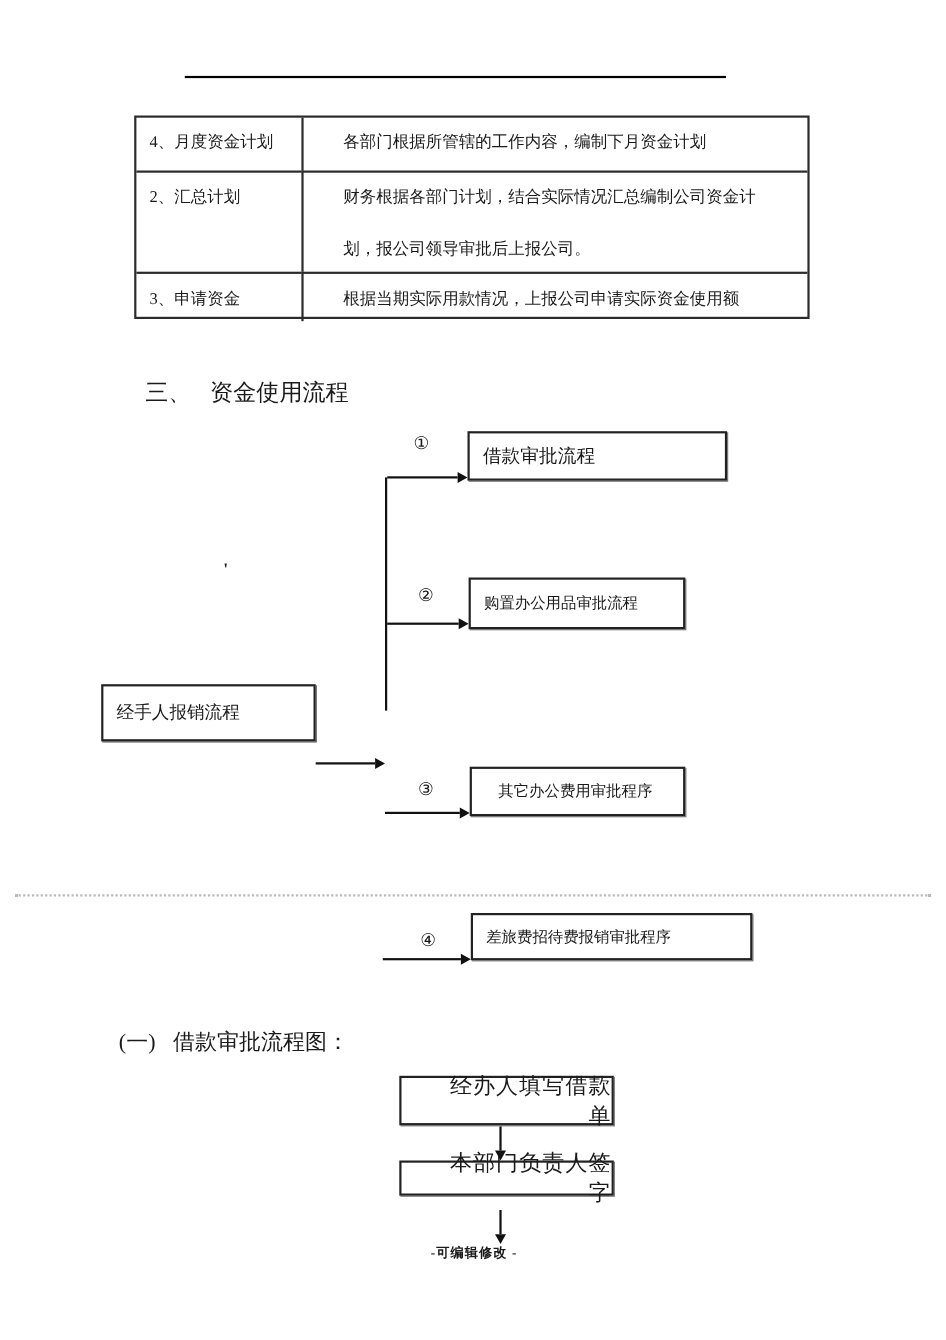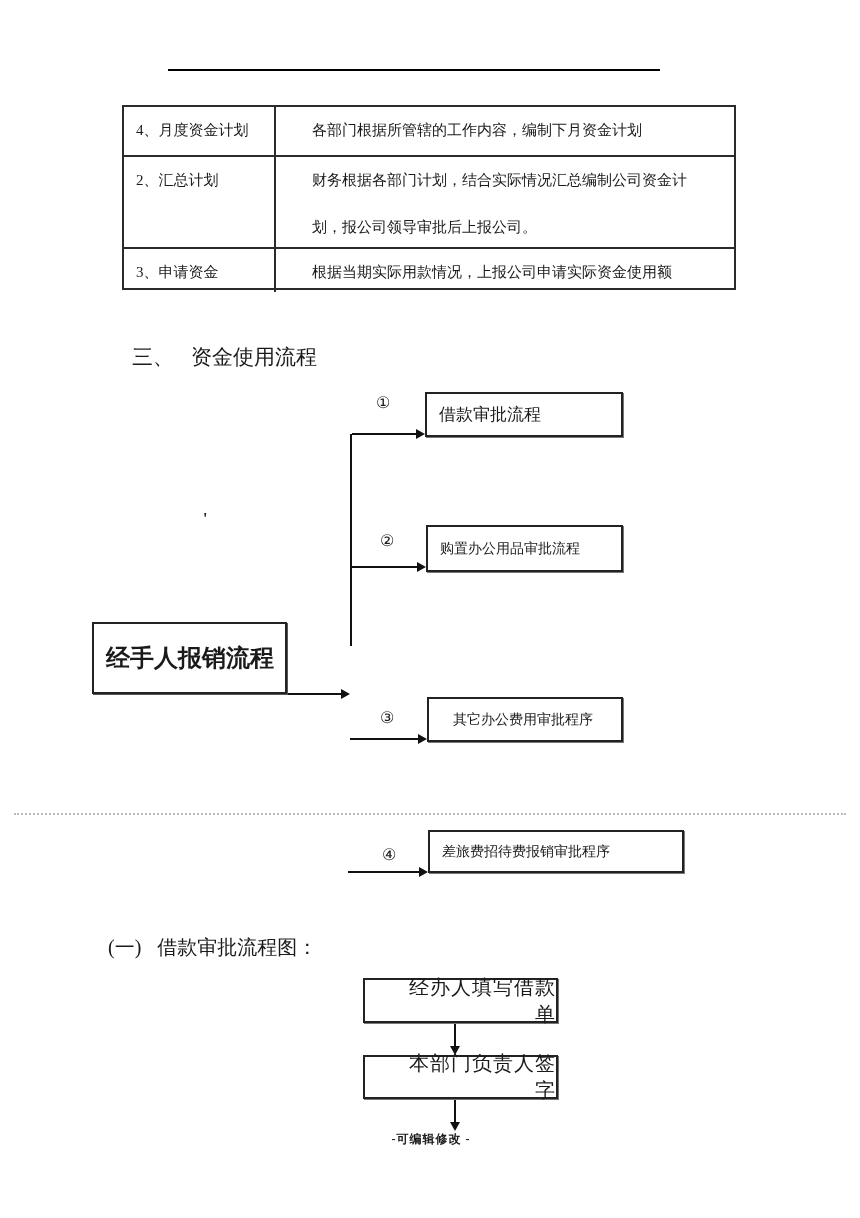--- a/index.html
+++ b/index.html
@@ -20,27 +20,27 @@
 
   .sec-heading { position:absolute; left:132px; top:343px; font-size:21px; display:flex; }
   .sec-heading .marker { margin-right:17px; }
   .sub-heading { position:absolute; left:108px; top:934px; font-size:20px; display:flex; }
   .sub-heading .marker { margin-right:16px; }
 
   
   .fbox { position:absolute; border:2px solid #222; background:#fff;
     display:flex; align-items:center; box-shadow:1px 1px 0 #777; }
   .fbox .txt { padding-left:12px; }
-  .box-1 { left:425px; top:392px; width:198px; height:45px; font-size:17px; }
+  .box-1 { left:425px; top:392px; width:236px; height:45px; font-size:17px; }
   .box-2 { left:426px; top:525px; width:197px; height:47px; font-size:14px; }
   .box-3 { left:427px; top:697px; width:196px; height:45px; font-size:14px;padding-left:12px; }
   .box-4 { left:428px; top:830px; width:256px; height:43px; font-size:14px; }
-  .box-src { left:92px; top:622px; width:195px; height:72px; font-size:24px; box-shadow:1px 1px 0 #555;font-weight:bold; }
+  .box-src { left:92px; top:622px; width:195px; height:52px; font-size:16px; box-shadow:1px 1px 0 #555; }
   .box-stepA { left:363px; top:978px; width:195px; height:45px; font-size:20px; }
-  .box-stepB { left:363px; top:1055px; width:195px; height:44px; font-size:20px; }
+  .box-stepB { left:363px; top:1055px; width:195px; height:32px; font-size:20px; }
   .box-stepA .txt, .box-stepB .txt { padding-left:24px; letter-spacing:1px;text-align:right; }
 
   .circ-marker { position:absolute; font-size:16px; }
   .m1 { left:376px; top:393px; }
   .m2 { left:380px; top:531px; }
   .m3 { left:380px; top:708px; }
   .m4 { left:382px; top:845px; }
 
   .tick { position:absolute; left:203px; top:510px; font-size:16px; font-weight:bold; }
 

